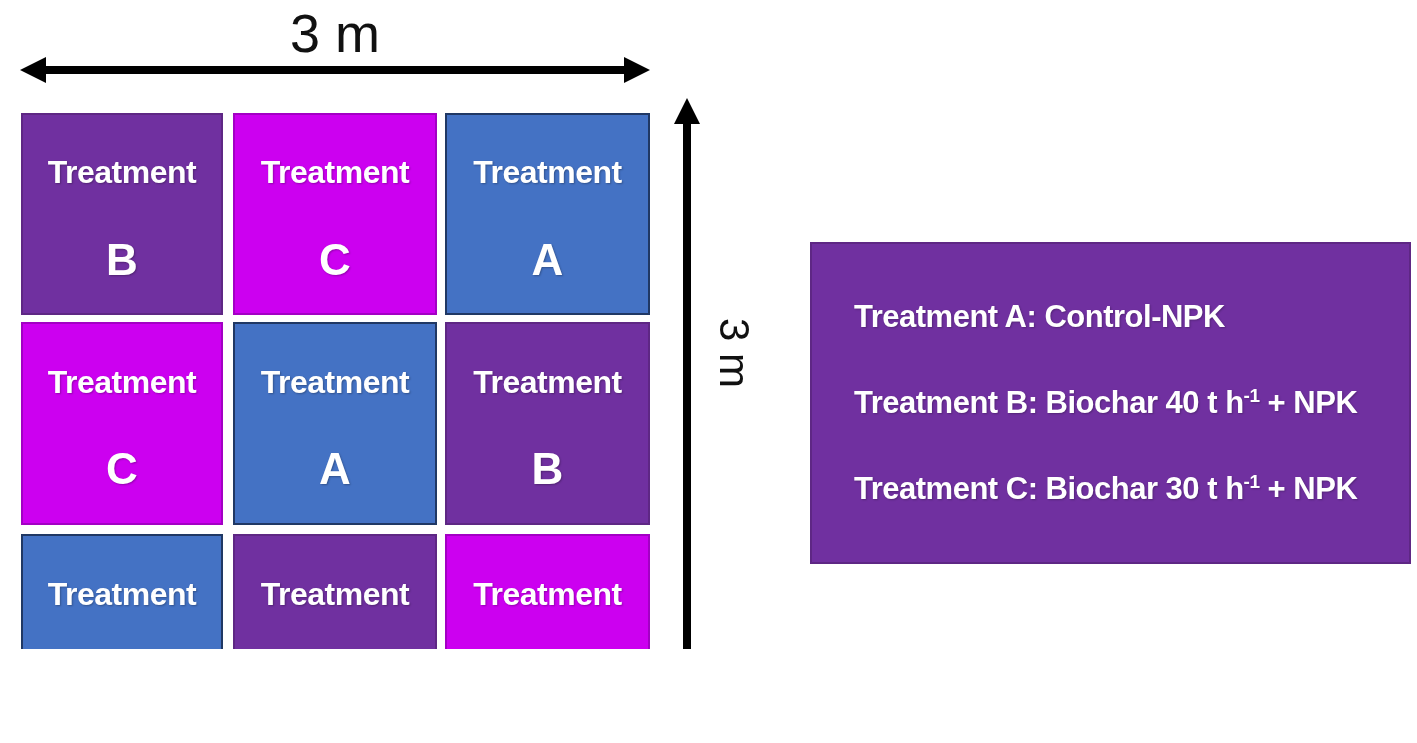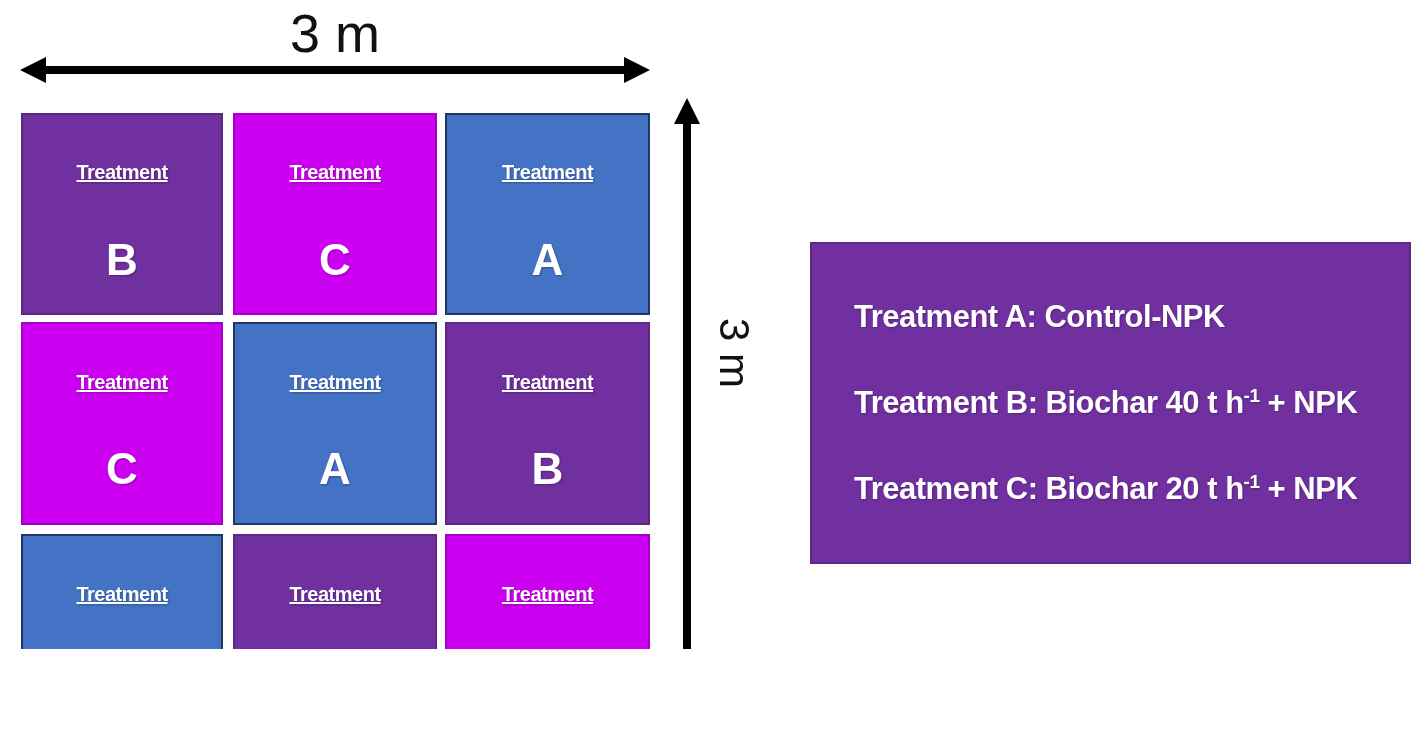--- a/index.html
+++ b/index.html
@@ -71,21 +71,21 @@
   .cell.blue    { background: var(--blue);    border: 2px solid var(--blue-border); }
 
   .cell .word, .cell .letter {
     position: absolute; left: 0; right: 0;
     text-align: center;
     transform: translateY(-50%);
     font-weight: 700;
     text-shadow: 1px 1px 2px rgba(0,0,0,0.28);
     line-height: 1;
   }
-  .cell .word   { top: 29%; font-size: 20px; letter-spacing: -0.5px; text-decoration: underline; }
+  .cell .word   { top: 29%; font-size: 32px; letter-spacing: -0.5px; }
   .cell .letter { top: 73%; font-size: 44px; }
 
   
   .r1 { top: 113px; height: 202px; }
   .r2 { top: 322px; height: 203px; }
   .r3 { top: 534px; height: 203px; }
   .c1 { left: 21px;  width: 202px; }
   .c2 { left: 233px; width: 204px; }
   .c3 { left: 445px; width: 205px; }
 
@@ -165,16 +165,16 @@
     <span class="letter">B</span>
   </div>
   <div class="cell r3 c3 magenta">
     <span class="word">Treatment</span>
     <span class="letter">C</span>
   </div>
 
   <div id="legend-box">
     <div class="legend-item"><span>Treatment A: Control-NPK</span><sup></sup><span></span></div>
     <div class="legend-item"><span>Treatment B: Biochar 40 t h</span><sup>-1</sup><span> + NPK</span></div>
-    <div class="legend-item"><span>Treatment C: Biochar 20 t h</span><sup>-1</sup><span> + NPK</span></div>
+    <div class="legend-item"><span>Treatment C: Biochar 30 t h</span><sup>-1</sup><span> + NPK</span></div>
   </div>
 
 </div>
 
 </body></html>

